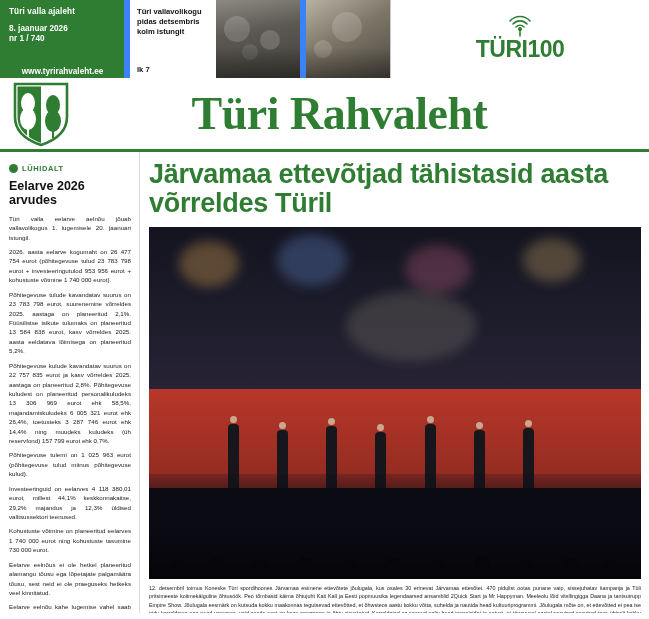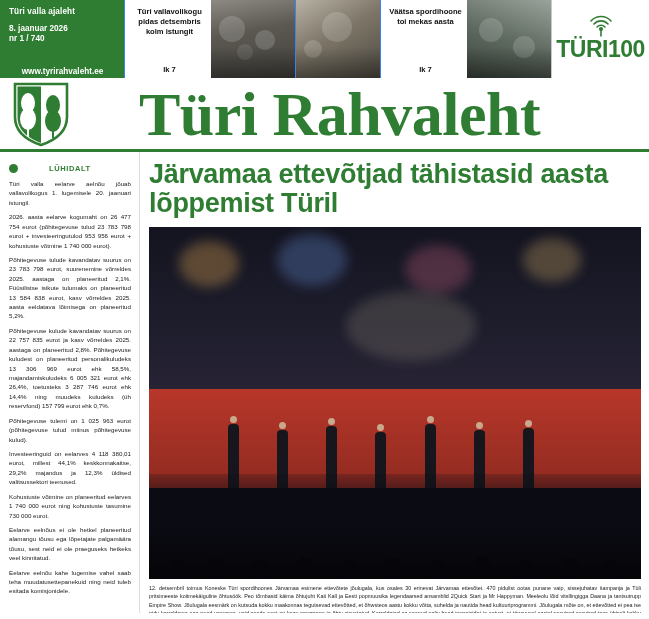--- a/index.html
+++ b/index.html
@@ -36,23 +36,22 @@
     justify-content: flex-start;
   }
   .tb-green .tg-l1 { font-size: 8.2px; font-weight: bold; line-height: 1.28; letter-spacing: .1px;}
   .tb-green .tg-l2 { font-size: 8.2px; font-weight: bold; line-height: 1.28; margin-top: 6px;}
   .tb-green .tg-l3 { font-size: 8.2px; font-weight: bold; line-height: 1.28;}
   .tb-green .tg-url { font-size: 8.2px; font-weight: bold; margin-top: 22px; text-align: center; }
 
   .tb-item {
     display: flex;
     align-items: stretch;
-    border-left: 1px solid #3b82f6;
-    position: relative;
-    text-align: center;
+    border-left: 6px solid #3b82f6;
+    position: relative;
   }
   .tb-txtcol {
     width: 86px;
     padding: 7px 4px 4px 7px;
     display: flex;
     flex-direction: column;
     justify-content: space-between;
   }
   .tb-title {
     font-size: 7.6px;
@@ -119,21 +118,21 @@
     width: 58px; height: 66px;
     margin-left: 12px;
     position: relative;
     flex: 0 0 auto;
   }
   .crest svg { display:block; }
   .mast-title {
     flex: 1;
     text-align: center;
     font-family: "Liberation Serif", serif;
-    font-size: 62px;
+    font-size: 46px;
     font-weight: bold;
     color: #2f7d32;
     letter-spacing: -0.5px;
     line-height: 1;
     padding-right: 40px;
   }
 
   
   .body {
     display: flex;
@@ -159,21 +158,20 @@
     width: 9px; height: 9px;
     border-radius: 50%;
     background: #2f7d32;
     display: inline-block;
   }
   .luhidalt .lbl {
     font-size: 7.5px;
     font-weight: bold;
     letter-spacing: .6px;
     color: #2f7d32;
-    margin-left: 27px;
   }
   .left-head {
     font-size: 12.5px;
     font-weight: bold;
     color: #111;
     line-height: 1.15;
     margin-bottom: 6px;
   }
   .left-body p {
     margin: 0 0 5px 0;
@@ -284,30 +282,20 @@
       </div>
     </div>
 
     <div class="tb-item">
       <div class="tb-thumb t2">
         <div class="blob" style="width:30px;height:30px;left:26px;top:12px;"></div>
         <div class="blob" style="width:18px;height:18px;left:8px;top:40px;"></div>
       </div>
     </div>
 
-    <div class="tb-item">
-      <div class="tb-txtcol">
-        <div class="tb-title">Väätsa spordihoone toi mekas aasta</div>
-        <div class="tb-page">lk 7</div>
-      </div>
-      <div class="tb-thumb t3">
-        <div class="blob" style="width:24px;height:24px;left:12px;top:18px;"></div>
-        <div class="blob" style="width:22px;height:22px;left:46px;top:36px;"></div>
-      </div>
-    </div>
 
     <div class="tb-logo">
       <svg class="logo-rays" viewBox="0 0 34 22">
         <g stroke="#2f7d32" stroke-width="1.6" fill="none" stroke-linecap="round">
           <path d="M17 14 L17 21"></path>
           <path d="M13 12 a5.5 5.5 0 0 1 8 0"></path>
           <path d="M10 9 a9.5 9.5 0 0 1 14 0"></path>
           <path d="M7 6 a13.5 13.5 0 0 1 20 0"></path>
         </g>
         <circle cx="17" cy="14" r="2.1" fill="#2f7d32"></circle>
@@ -336,36 +324,37 @@
     <div class="mast-title">Türi Rahvaleht</div>
   </div>
 
   <div class="body">
 
     <div class="leftcol">
       <div class="luhidalt">
         <span class="dot"></span>
         <span class="lbl">LÜHIDALT</span>
       </div>
+      <div class="left-head">Eelarve 2026 arvudes</div>
       <div class="left-body">
         <p>Türi valla eelarve aelnõu jõuab vallavolikogus 1. lugemisele 20. jaanuari istungil.</p>
         <p>2026. aasta eelarve kogumaht on 26 477 754 eurot (põhitegevuse tulud 23 783 798 eurot + investeeringutulod 953 956 eurot + kohustuste võtmine 1 740 000 eurot).</p>
         <p>Põhitegevuse tulude kavandatav suurus on 23 783 798 eurot, suurenemine võrreldes 2025. aastaga on planeeritud 2,1%. Füüsilistse isikute tulumaks on planeeritud 13 584 838 eurot, kasv võrreldes 2025. aasta eeldatava lõimisega on planeeritud 5,2%.</p>
         <p>Põhitegevuse kulude kavandatav suurus on 22 757 835 eurot ja kasv võrreldes 2025. aastaga on planeeritud 2,8%. Põhitegevuse kuludest on planeeritud personalikuludeks 13 306 969 eurot ehk 58,5%, majandamiskuludeks 6 005 321 eurot ehk 26,4%, toetusteks 3 287 746 eurot ehk 14,4% ning muudeks kuludeks (üh reservfond) 157 799 eurot ehk 0,7%.</p>
         <p>Põhitegevuse tulemi on 1 025 963 eurot (põhitegevuse tulud miinus põhitegevuse kulud).</p>
         <p>Investeeringuid on eelarves 4 118 380,01 eurot, millest 44,1% keskkonnakaitse, 29,2% majandus ja 12,3% üldised valitsussektori teenused.</p>
         <p>Kohustuste võtmine on planeeritud eelarves 1 740 000 eurot ning kohustuste tasumine 730 000 eurot.</p>
         <p>Eelarve eelnõus ei ole hetkel planeeritud alamangu tõusu ega lõpetajate palgamäära tõusu, sest neid ei ole praeguseks hetkeks veel kinnitatud.</p>
         <p>Eelarve eelnõu kahe lugemise vahel saab teha muudatusettepanekuid ning neid tuleb esitada komisjonidele.</p>
 
       </div>
     </div>
 
     <div class="rightcol">
-      <div class="lead-head">Järvamaa ettevõtjad tähistasid aasta lõppemist Türil</div>
+      <div class="lead-head">Järvamaa ettevõtjad tähistasid aasta võrreldes Türil</div>
 
       <div class="photo">
         <div class="backwall"></div>
         <div class="spot" style="left:6%;top:4%;width:60px;height:46px;background:rgba(255,190,90,.30);"></div>
         <div class="spot" style="left:26%;top:2%;width:70px;height:52px;background:rgba(120,170,255,.26);"></div>
         <div class="spot" style="left:52%;top:5%;width:66px;height:48px;background:rgba(255,120,160,.24);"></div>
         <div class="spot" style="left:76%;top:3%;width:58px;height:44px;background:rgba(255,210,120,.26);"></div>
         <div class="spot" style="left:40%;top:18%;width:130px;height:70px;background:rgba(255,235,190,.14);"></div>
         <div class="stagefloor"></div>
 

